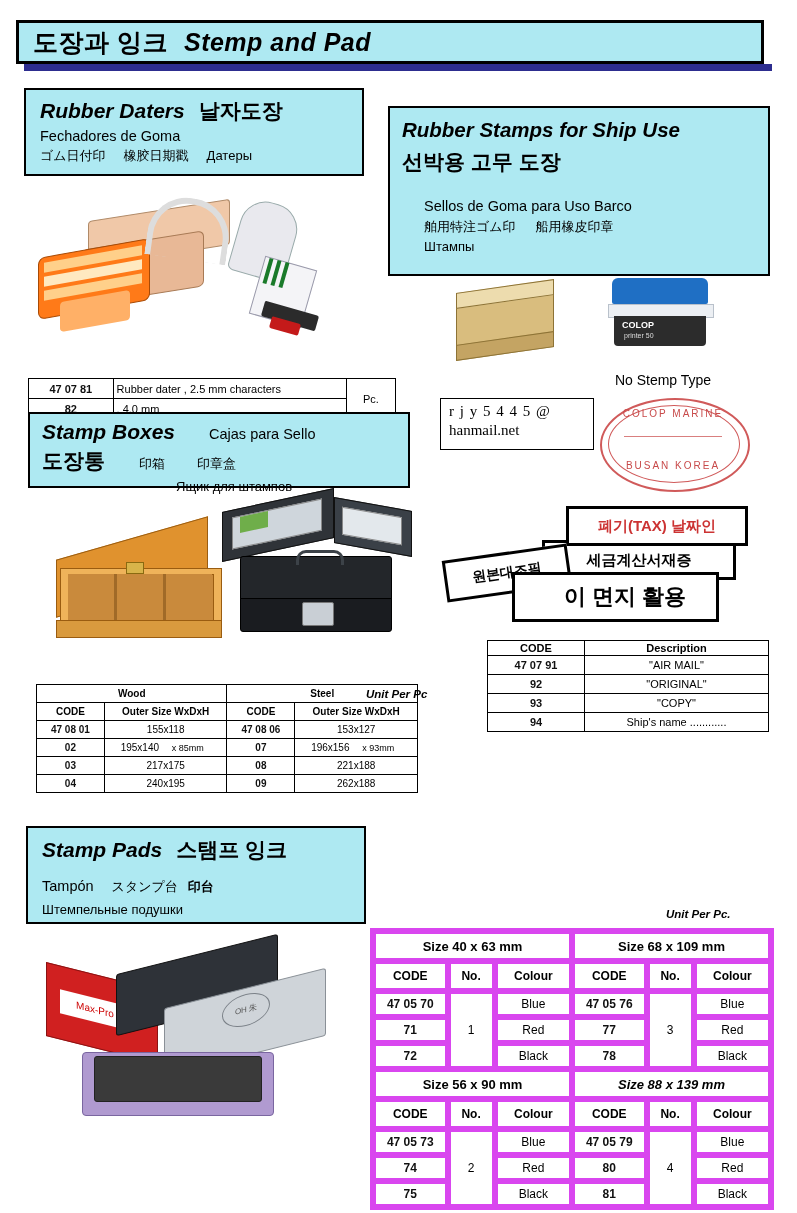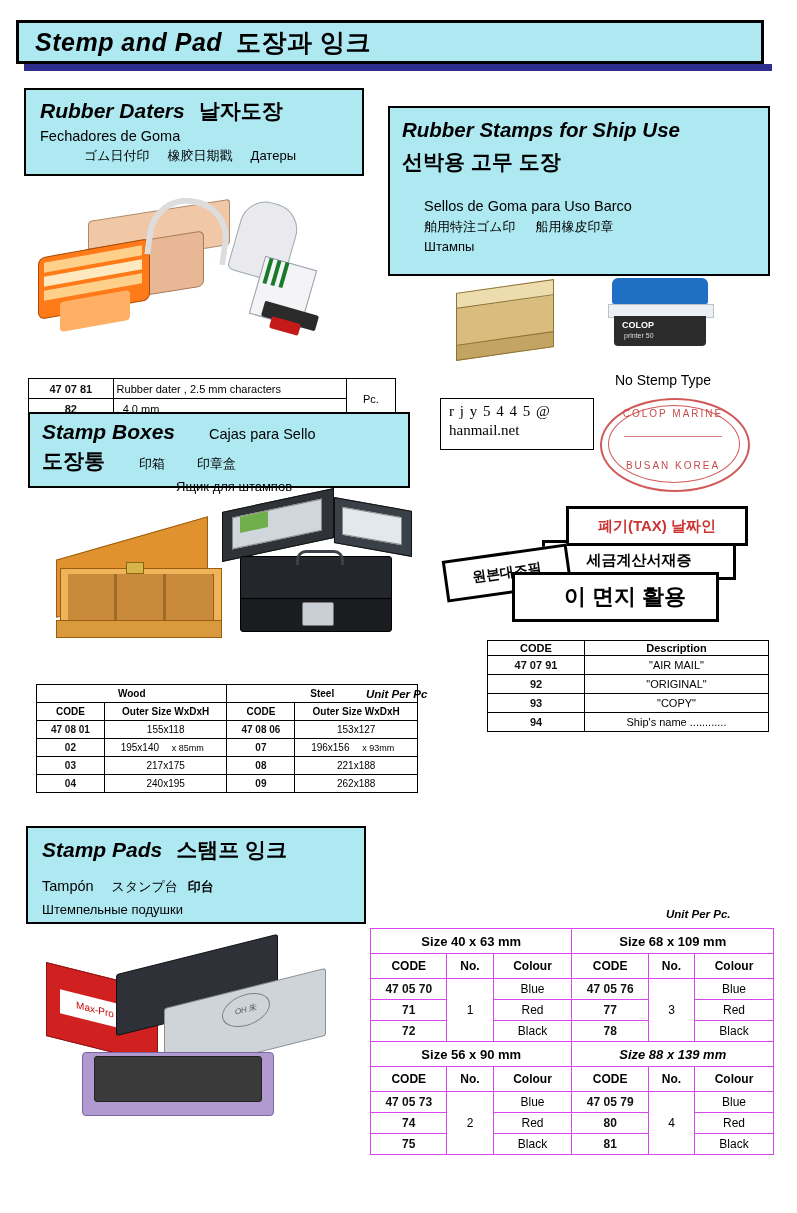--- a/index.html
+++ b/index.html
@@ -49,53 +49,53 @@
   
   #box-table{position:absolute;left:36px;top:684px;width:382px;}
   #box-table td,#box-table th{height:15px;font-size:10px;}
 
   
   #ship-table{position:absolute;left:487px;top:640px;width:282px;}
   #ship-table td{height:16px;font-size:11px;}
 
   
   #pad-tables{position:absolute;left:370px;top:928px;width:404px;}
-  #pad-tables td,#pad-tables th{border:1px solid #d946ef;}
+  #pad-tables td,#pad-tables th{border:6px solid #d946ef;}
 
   
   .img{position:absolute;}
 
   .sig-box{
     position:absolute;border:1px solid #000;background:#fff;
     font-family:"Liberation Serif",serif;
   }
   .kstamp{
     position:absolute;border:3px solid #000;background:#fff;
     display:flex;align-items:center;justify-content:center;
     font-weight:bold;
   }
 </style>
 </head>
 <body>
 
 <div class="page">
 
   <div class="banner">
+    <span class="banner-title" style="padding-left:14px;font-style:normal;">도장과 잉크</span>
     <span class="banner-title">Stemp and Pad</span>
-    <span class="banner-title" style="padding-left:14px;font-style:normal;">도장과 잉크</span>
   </div>
   <div class="banner-shadow"></div>
 
   <div class="cyanbox" style="left:24px;top:88px;width:340px;height:88px;">
     <div style="padding:7px 0 0 14px;display:flex;align-items:baseline;">
       <span class="hd-main">Rubber  Daters</span>
       <span class="hd-kr" style="padding-left:14px;">날자도장</span>
     </div>
     <div class="hd-sub" style="padding:3px 0 0 14px;">Fechadores de Goma</div>
-    <div style="padding:3px 0 0 14px;display:flex;align-items:baseline;margin-left:44px;">
+    <div style="padding:3px 0 0 14px;display:flex;align-items:baseline;">
       <span class="hd-sub2">ゴム日付印</span>
       <span class="hd-sub2" style="padding-left:18px;">橡胶日期戳</span>
       <span class="hd-sub2" style="padding-left:18px;">Датеры</span>
     </div>
   </div>
 
   <div class="img" style="left:30px;top:196px;width:350px;height:170px;">
 
     <div style="position:absolute;left:58px;top:14px;width:140px;height:44px;background:#f0c8a8;border:1px solid #b08a68;border-radius:4px;transform:skewY(-9deg);"></div>
     <div style="position:absolute;left:52px;top:44px;width:120px;height:54px;background:#e8b896;border:1px solid #a87a55;border-radius:6px;transform:skewY(-9deg);"></div>

